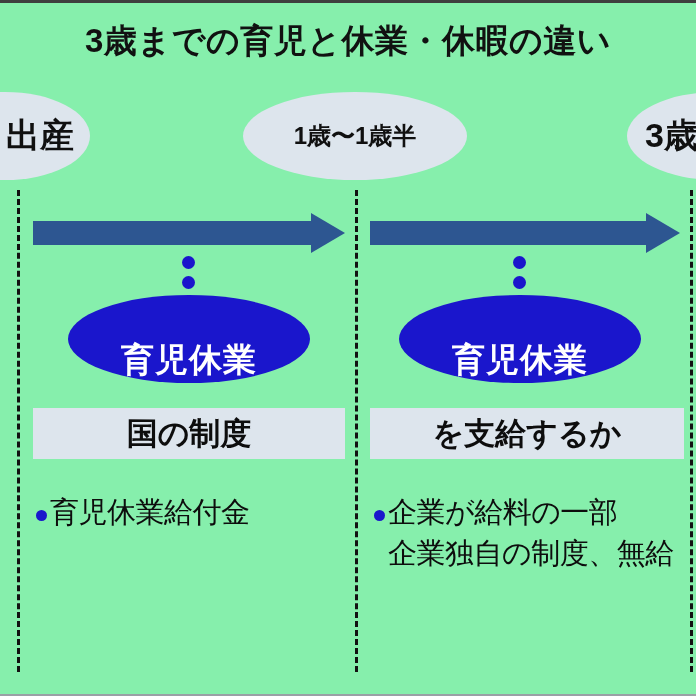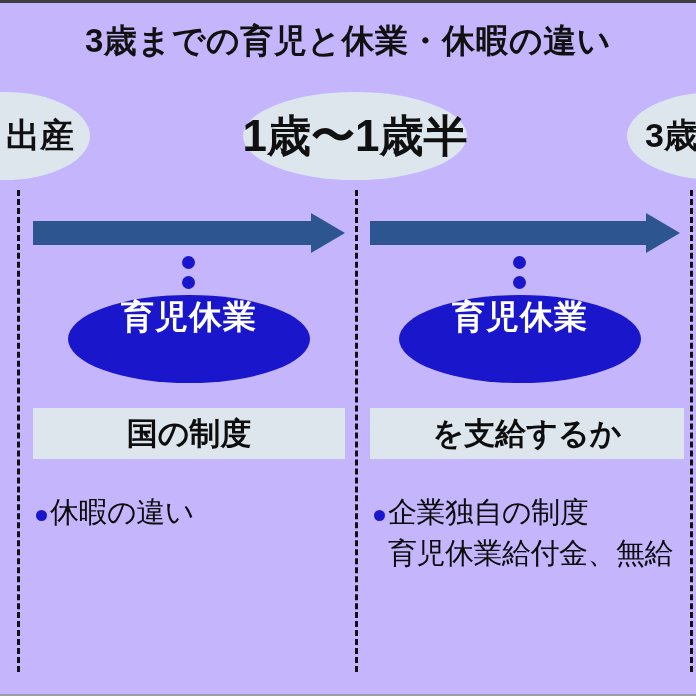--- a/index.html
+++ b/index.html
@@ -4,21 +4,21 @@
 <style>
   html, body {
     margin: 0;
     padding: 0;
     background: #ffffff;
   }
   #canvas {
     position: relative;
     width: 696px;
     height: 696px;
-    background: #c4b5fd;
+    background: #86efac;
     overflow: hidden;
     font-family: "Liberation Sans", "DejaVu Sans", sans-serif;
     -webkit-font-smoothing: antialiased;
   }
 
   
   .edge-band {
     position: absolute;
     left: 0;
     width: 696px;
@@ -62,21 +62,21 @@
     font-size: 34px;
     justify-content: flex-end;
     padding-right: 16px;
     box-sizing: border-box;
   }
   .milestone.m-mid {
     left: 243px;
     top: 92px;
     width: 224px;
     height: 88px;
-    font-size: 44px;
+    font-size: 24px;
   }
   .milestone.m-right {
     left: 627px;
     top: 92px;
     width: 180px;
     height: 88px;
     font-size: 34px;
     justify-content: flex-start;
     padding-left: 18px;
     box-sizing: border-box;
@@ -142,21 +142,21 @@
   }
   .dots.dots1 { left: 181px; top: 256px; }
   .dots.dots2 { left: 512px; top: 256px; }
 
   
   .pill {
     position: absolute;
     background: #1a16cc;
     border-radius: 50%;
     display: flex;
-    align-items: flex-start;
+    align-items: flex-end;
     justify-content: center;
     color: #ffffff;
     font-size: 33px;
     font-weight: 700;
     letter-spacing: 1px;
     white-space: nowrap;
   }
   .pill.p1 { left: 68px; top: 295px; width: 242px; height: 88px; }
   .pill.p2 { left: 399px; top: 295px; width: 242px; height: 88px; }
 
@@ -257,27 +257,27 @@
   <div class="sysbar s1">
     <span>国の制度</span>
   </div>
   <div class="sysbar s2">
     <span>を支給するか</span>
   </div>
 
   <div class="bullet-block b1">
     <div class="bullet-dot"></div>
     <div class="bullet-lines">
-      <span class="ln">休暇の違い</span>
+      <span class="ln">育児休業給付金</span>
     </div>
   </div>
 
   <div class="bullet-block b2">
     <div class="bullet-dot"></div>
     <div class="bullet-lines">
-      <span class="ln">企業独自の制度</span>
-      <span class="ln">育児休業給付金、無給</span>
+      <span class="ln">企業が給料の一部</span>
+      <span class="ln">企業独自の制度、無給</span>
     </div>
   </div>
 
   <div class="edge-band bottom"></div>
 
 </div>
 
 </body></html>

